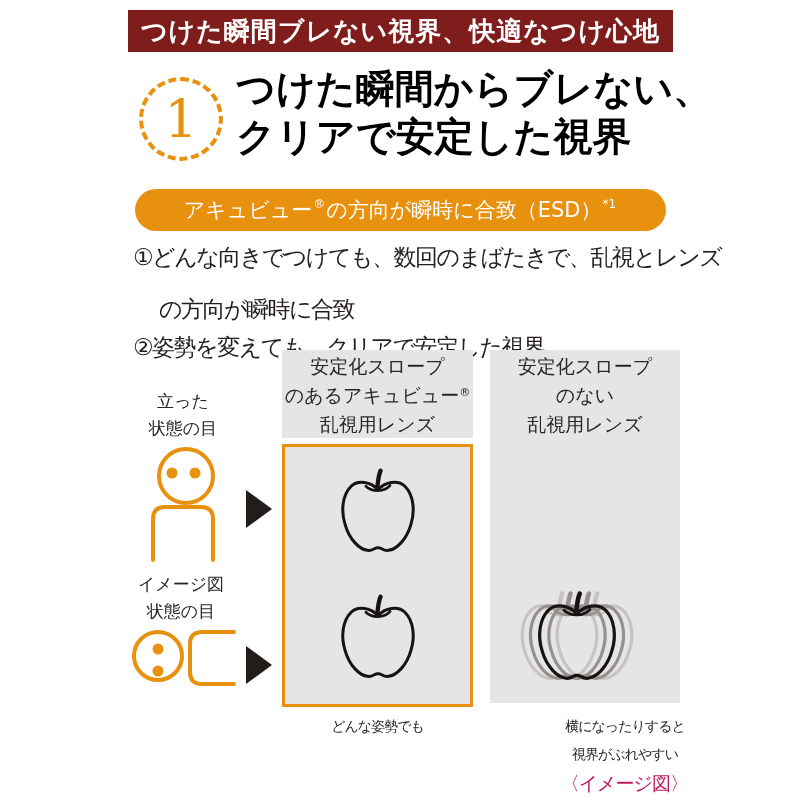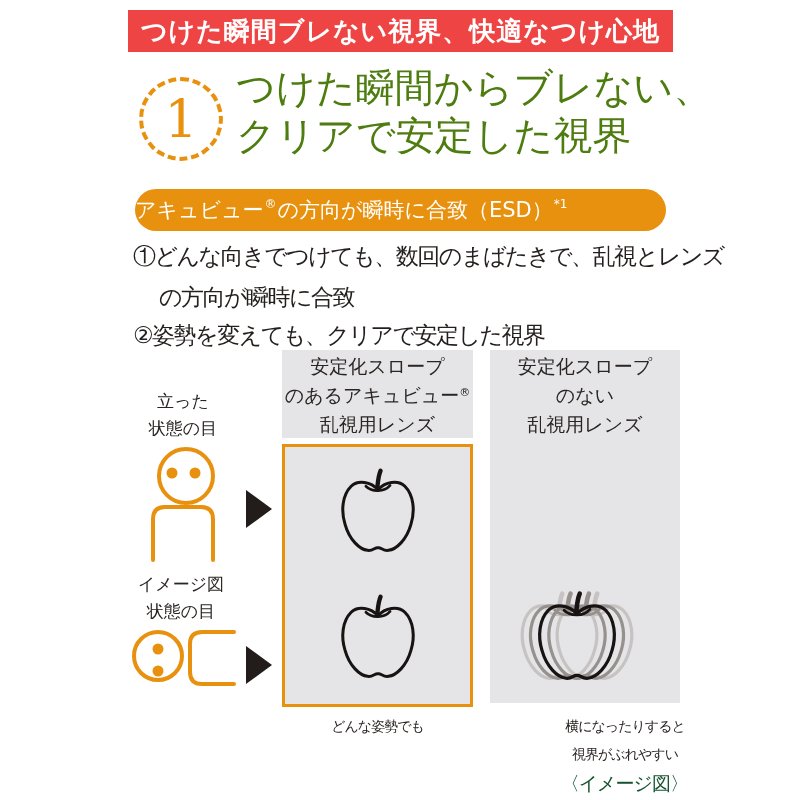--- a/index.html
+++ b/index.html
@@ -1,41 +1,41 @@
 <!DOCTYPE html>
 <html><head>
 <meta charset="utf-8">
 <style>
   html,body{margin:0;padding:0;background:#ffffff;}
   .page{position:relative;width:800px;height:800px;background:#ffffff;overflow:hidden;
         font-family:"DejaVu Sans",sans-serif;color:#241f1d;}
 
   
-  .banner{position:absolute;left:128px;top:10px;width:545px;height:42px;background:#ef4444;
+  .banner{position:absolute;left:128px;top:10px;width:545px;height:42px;background:#7f1d1d;
           display:flex;align-items:center;justify-content:center;}
   .banner span{font-family:"DejaVu Serif",serif;font-weight:700;font-size:26px;color:#ffffff;
                letter-spacing:1px;white-space:nowrap;}
 
   
   .num-circle{position:absolute;left:139px;top:77px;width:76px;height:76px;border:4px dashed #e8910f;
               border-radius:50%;display:flex;align-items:center;justify-content:center;}
   .num-circle .num{font-family:"DejaVu Serif",serif;font-size:52px;color:#e8910f;line-height:1;}
-  .headline{position:absolute;left:236px;top:64px;font-family:"DejaVu Serif",serif;font-weight:400;
-            font-size:39px;color:#4d7c0f;line-height:48px;white-space:nowrap;}
+  .headline{position:absolute;left:236px;top:64px;font-family:"DejaVu Serif",serif;font-weight:700;
+            font-size:39px;color:#000000;line-height:48px;white-space:nowrap;}
 
   
   .pill{position:absolute;left:135px;top:189px;width:531px;height:42px;background:#e8910f;
-        border-radius:21px;display:flex;align-items:center;justify-content:flex-start;color:#fff;
+        border-radius:21px;display:flex;align-items:center;justify-content:center;color:#fff;
         font-size:21px;white-space:nowrap;}
   .pill sup{font-size:12px;line-height:1;position:relative;top:-6px;margin:0 1px;}
 
   
   .points{position:absolute;left:133px;top:243px;font-size:23px;letter-spacing:-1.5px;
           line-height:28px;color:#241f1d;white-space:nowrap;}
-  .points .pt1{margin-bottom:12px;font-family:Liberation Serif, serif;}
+  .points .pt1{margin-bottom:24px;}
   .points .pt2{padding-left:26px;margin-bottom:10px;}
 
   
   .col-header{position:absolute;background:#e5e5e7;text-align:center;font-size:19px;line-height:29px;
               color:#2a2523;padding-top:2px;box-sizing:border-box;white-space:nowrap;}
   .col-header.left{left:282px;top:350px;width:191px;height:88px;}
   .right-panel{position:absolute;left:490px;top:350px;width:190px;height:353px;background:#e5e5e7;}
   .right-panel .hdr{text-align:center;font-size:19px;line-height:29px;color:#2a2523;padding-top:2px;white-space:nowrap;}
   .left-panel{position:absolute;left:282px;top:444px;width:185px;height:257px;background:#e5e5e7;
               border:3px solid #e8910f;}
@@ -58,21 +58,21 @@
          border-bottom:19px solid transparent;border-left:26px solid #221d1b;}
   .arrow.a1{left:246px;top:490px;}
   .arrow.a2{left:246px;top:646px;}
 
   
   .caption{position:absolute;text-align:center;font-size:14px;letter-spacing:-1px;line-height:28px;
            color:#2a2523;top:712px;white-space:nowrap;}
   .caption.left{left:282px;width:191px;}
   .caption.right{left:484px;width:202px;margin-left:40px;}
   .image-note{position:absolute;left:488px;top:771px;width:200px;text-align:right;font-size:19px;
-              letter-spacing:-1px;color:#14532d;}
+              letter-spacing:-1px;color:#be185d;}
   .hidden-defs{position:absolute;width:0;height:0;}
 </style>
 </head>
 <body>
 
 <svg class="hidden-defs" aria-hidden="true">
   <defs>
     <g id="apple-shape" fill="none" stroke="currentColor" stroke-linecap="round" stroke-linejoin="round">
       <path stroke-width="3.5" d="M45,26 C37,17 22,14 14,22 C4,32 2,50 7,66 C12,84 24,95 33,96 C39,97 42,92 45,93 C48,92 51,97 57,96 C66,95 78,84 83,66 C88,50 86,32 76,22 C68,14 53,17 45,26 Z"></path>
       <path stroke-width="5" d="M44,25 C45,18 45,11 48,4"></path>

